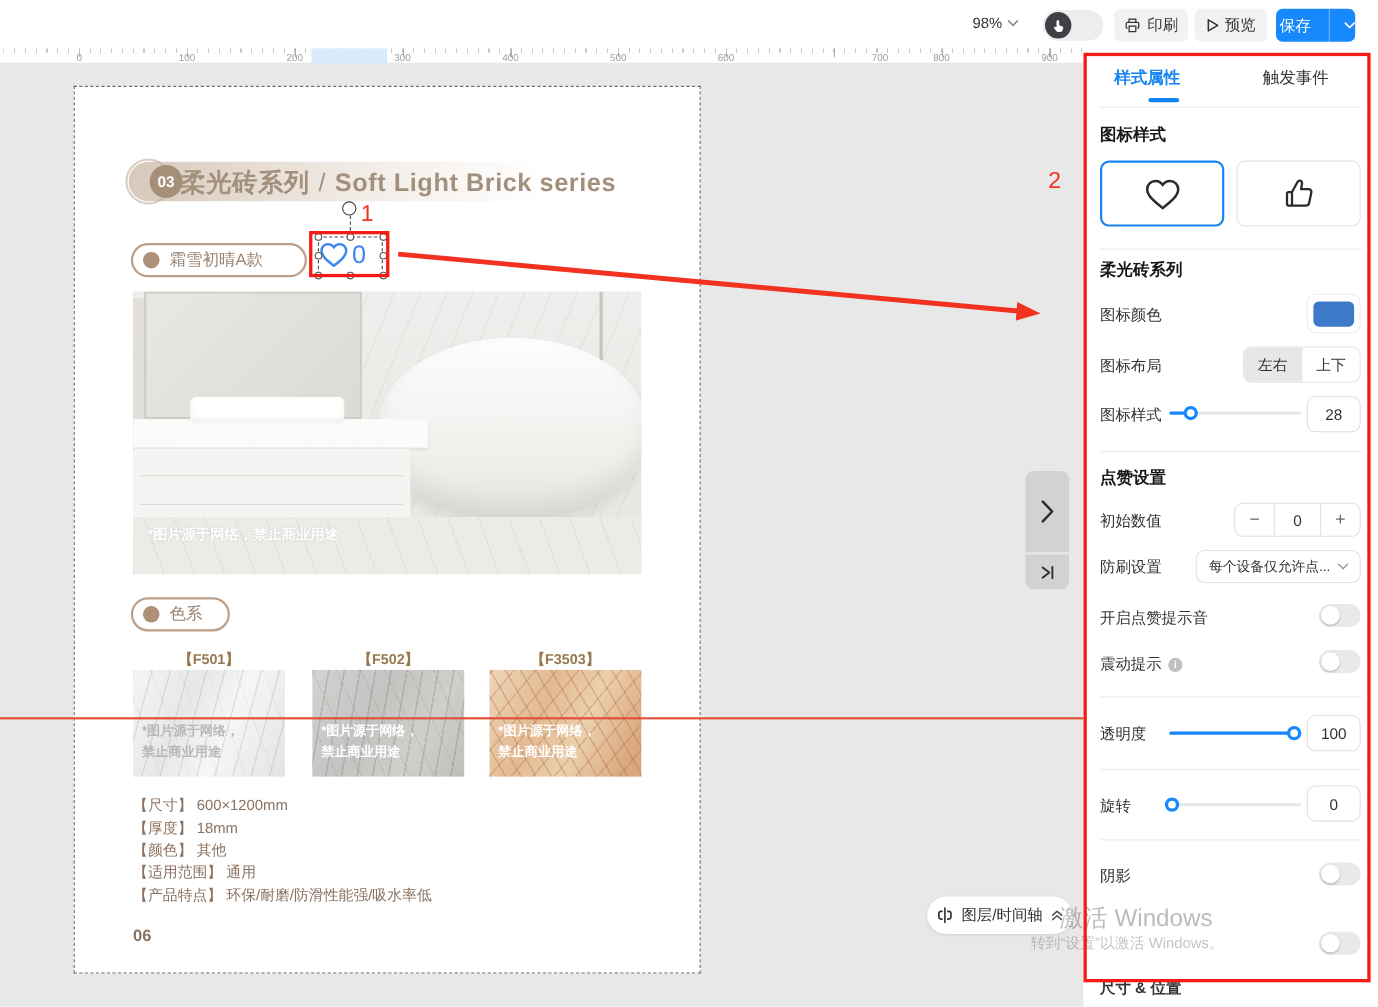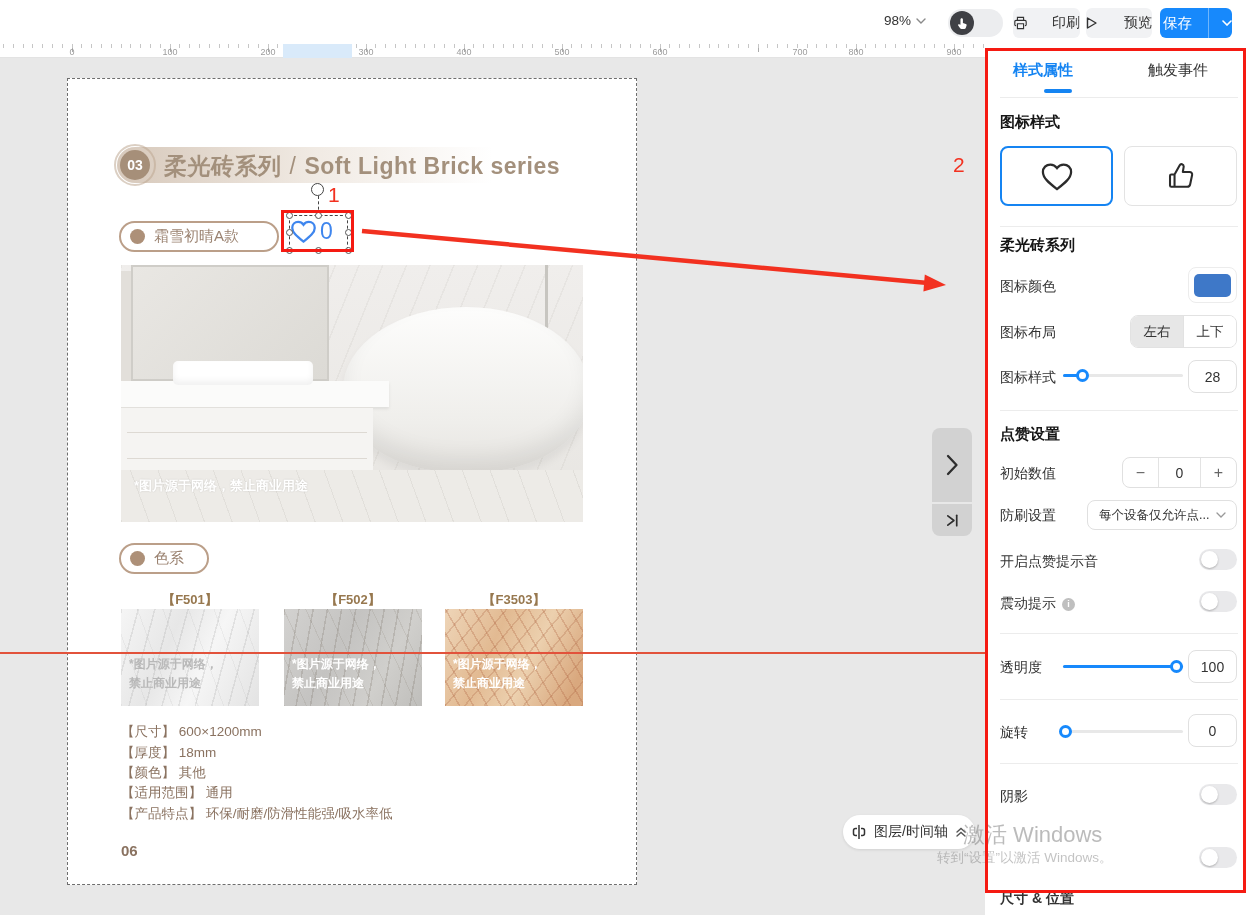--- a/index.html
+++ b/index.html
@@ -5,21 +5,21 @@
   * { margin:0; padding:0; box-sizing:border-box; }
   html,body { width:1253px; height:915px; overflow:hidden; }
   body { font-family:"Liberation Sans","DejaVu Sans",sans-serif; background:#fff; position:relative; }
   #app { position:absolute; inset:0; width:1253px; height:915px; }
 
   
   .toolbar { position:absolute; left:0; top:0; width:1253px; height:44px; background:#fff;padding-left:44px; }
   .zoom-ctl { position:absolute; left:884px; top:13px; display:flex; align-items:center; gap:5px; font-size:13.5px; color:#333; cursor:pointer; }
   .touch-toggle { position:absolute; left:948px; top:9px; width:55px; height:28px; border-radius:14px; background:#ecedef; }
   .touch-knob { position:absolute; left:2px; top:2px; width:24px; height:24px; border-radius:50%; background:#3f4045; display:flex; align-items:center; justify-content:center; }
-  .tb-btn { position:absolute; top:8px; height:30px; border-radius:6px; background:#f1f2f4; display:flex; align-items:center; justify-content:space-between; gap:6px; font-size:14px; color:#333; cursor:pointer; }
+  .tb-btn { position:absolute; top:8px; height:30px; border-radius:6px; background:#f1f2f4; display:flex; align-items:center; justify-content:center; gap:6px; font-size:14px; color:#333; cursor:pointer; }
   .btn-print { left:1013px; width:67px; }
   .btn-preview { left:1086px; width:66px; }
   .btn-save { position:absolute; left:1160px; top:8px; width:72px; height:30px; border-radius:6px; background:#1789fc; display:flex; align-items:center; color:#fff; cursor:pointer;gap:13px; }
   .save-main { width:45px; text-align:center; font-size:14.5px; }
   .save-div { width:1px; height:30px; background:rgba(255,255,255,.38); }
   .save-caret { flex:1; display:flex; align-items:center; justify-content:center; }
 
   
   .ruler { position:absolute; left:0; top:44px; width:985px; height:14px; background:#fff;
     background-image:
@@ -30,21 +30,21 @@
   .ruler-hl { position:absolute; left:283px; top:0; width:69px; height:14px; background:#d9eafa; }
   .ruler-num { position:absolute; top:3px; transform:translateX(-50%); font-size:9px; color:#9d9d9d; }
 
   
   .canvas { position:absolute; left:0; top:58px; width:985px; height:857px; background:#e8e8e8; }
   .page { position:absolute; left:67px; top:20px; width:570px; height:807px; background:#fff; border:1px dashed #6e6e6e; }
 
   .title-bar { position:absolute; left:49px; top:68px; width:442px; height:36px; border-radius:18px;
     background:linear-gradient(to right, rgba(188,164,141,.6), rgba(214,196,177,.35) 45%, rgba(240,233,224,0) 85%); }
   .title-ring { position:absolute; left:46px; top:65px; width:42px; height:42px; border-radius:50%; border:2px solid rgba(190,168,146,.55); }
-  .badge { position:absolute; left:52px; top:71px; width:30px; height:30px; border-radius:50%; background:#a68f79; color:#fff; font-weight:bold; font-size:14px; display:flex; align-items:center; justify-content:center; }
+  .badge { position:absolute; left:68px; top:71px; width:30px; height:30px; border-radius:50%; background:#a68f79; color:#fff; font-weight:bold; font-size:14px; display:flex; align-items:center; justify-content:center; }
   .page-title { position:absolute; left:96px; top:72px; font-size:23px; font-weight:bold; color:#a3907c; letter-spacing:.5px; white-space:nowrap; }
   .page-title .sep { margin:0 8px; font-weight:normal; }
 
   .pill { position:absolute; height:31px; border:2px solid #bb9f89; border-radius:16px; background:#fff; display:flex; align-items:center; gap:9px; padding:0 14px 0 9px; color:#9a8270; font-size:15px; }
   .pill-dot { width:15px; height:15px; border-radius:50%; background:#ad9078; }
   .pill-product { left:51px; top:142px; width:160px; }
   .pill-color { left:51px; top:464px; width:90px; }
 
   
   .like-widget { position:absolute; left:222px; top:139px; display:flex; align-items:center; gap:3px; color:#3f86ee; }

